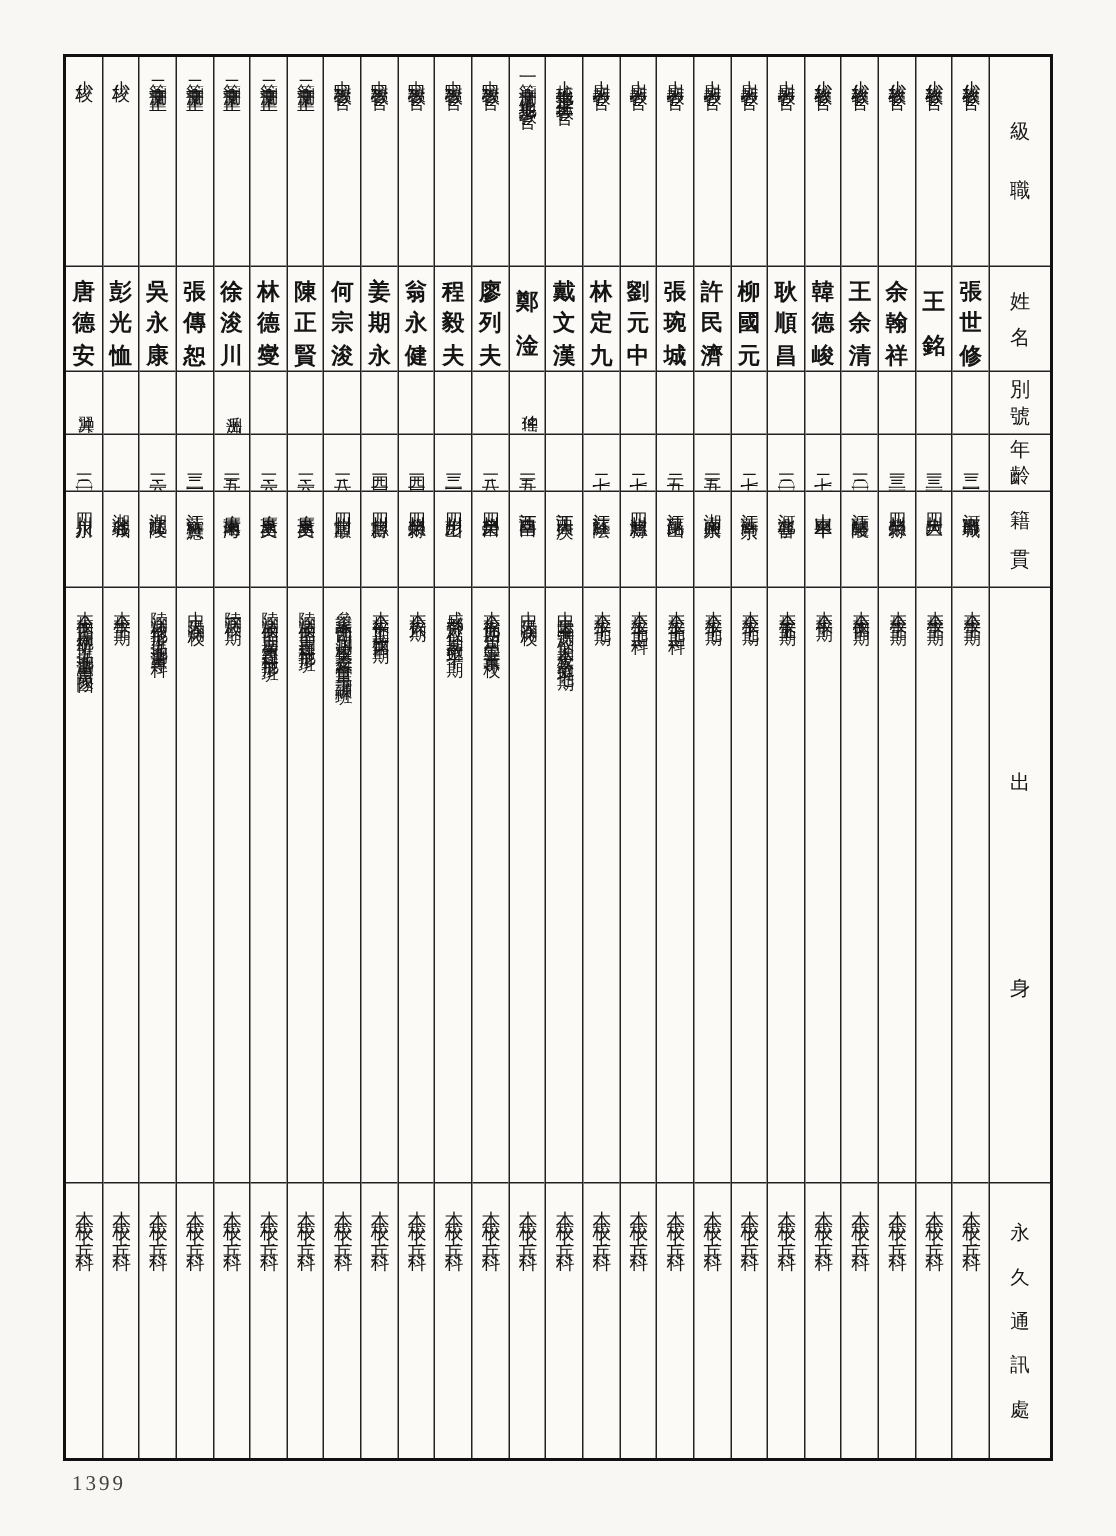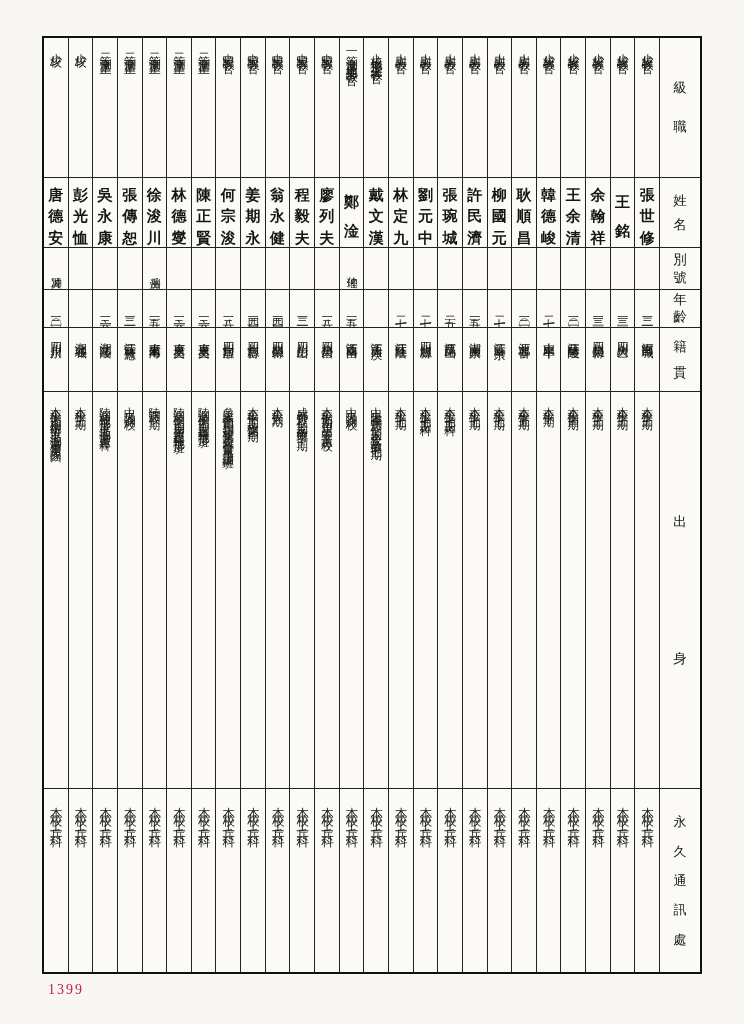--- a/index.html
+++ b/index.html
@@ -67,21 +67,21 @@
   .name-text span{line-height:1.1;}
 
   .hdr{font-size:13.5px;}
   .hdr-rank{padding:18px 0;box-sizing:border-box;}
   .hdr-name{padding:6px 0;box-sizing:border-box;}
   .hdr-address{padding:10px 0;box-sizing:border-box;font-size:13px;}
 
   .page-number{
     position:absolute;left:48px;top:982px;
     font-size:14px;letter-spacing:2px;
-    color:#be185d;
+    color:#404040;
     font-family:"Liberation Serif","DejaVu Serif",serif;
   }
 </style>
 </head>
 <body>
 
 <div class="page">
 
   <div class="table-frame">
 

